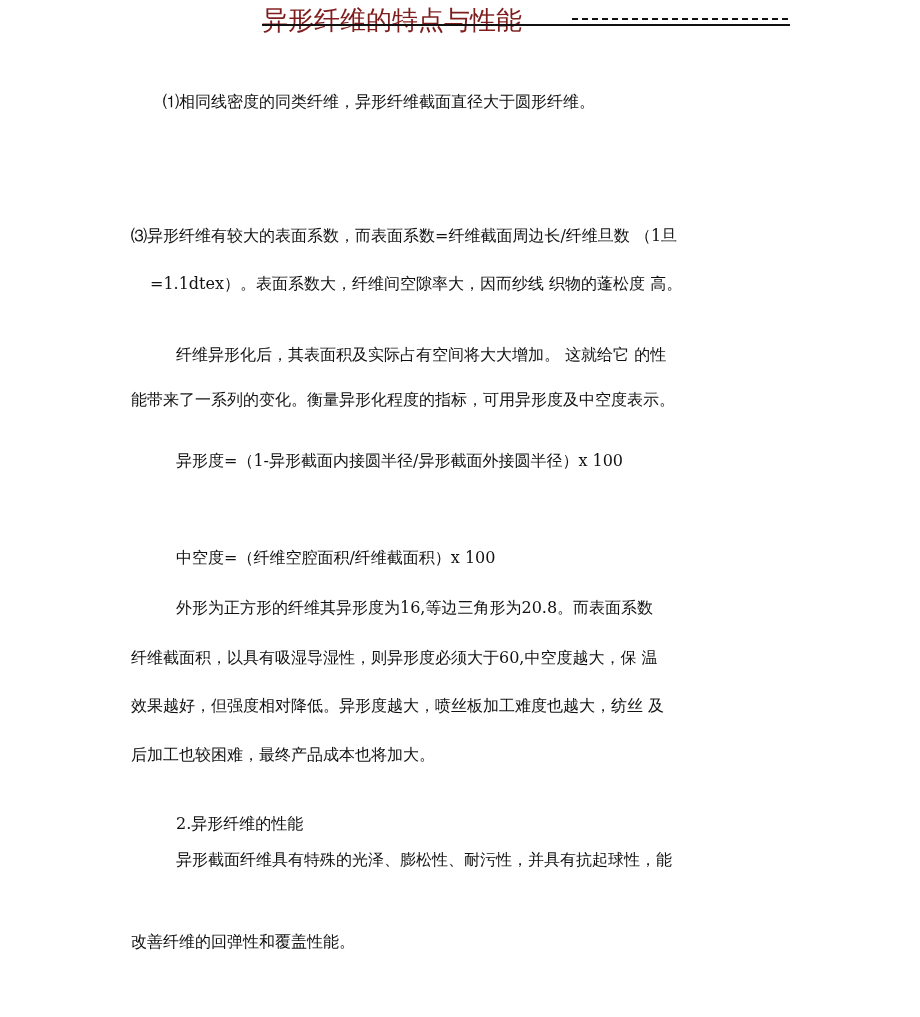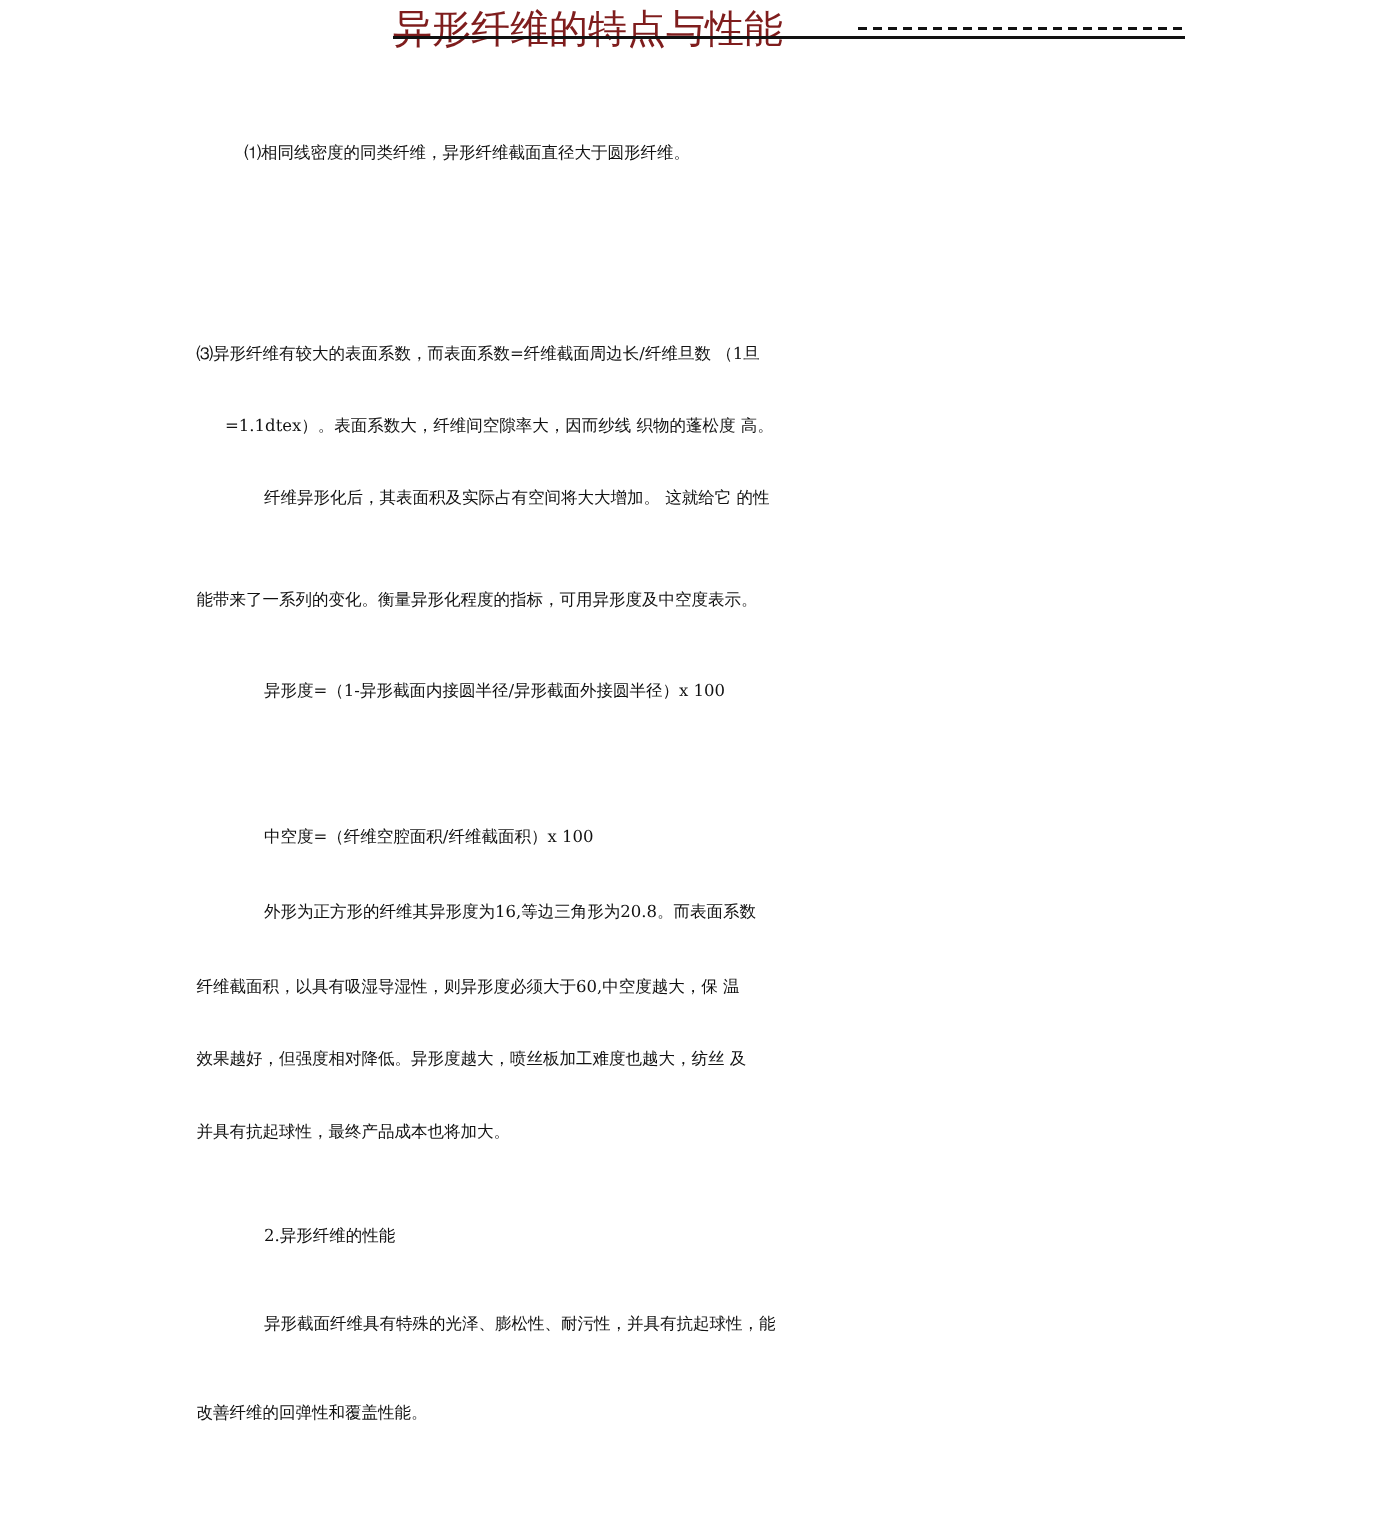--- a/index.html
+++ b/index.html
@@ -50,21 +50,21 @@
     .title-strike {
       position: absolute;
       left: 0;
       top: 22px;
       width: 528px;
       height: 2px;
       background: #111;
     }
     .line {
       position: absolute;
-      font-size: 11px;
+      font-size: 16px;
       line-height: 24px;
       white-space: nowrap;
       color: #111;
     }
   </style>
 </head>
 <body>
 
 <div class="page">
 
@@ -73,30 +73,30 @@
     <div class="title-dashes"></div>
     <div class="title-strike"></div>
   </div>
 
   <div class="line" style="left:163px; top:90px;">⑴相同线密度的同类纤维，异形纤维截面直径大于圆形纤维。</div>
 
 
   <div class="line" style="left:131px; top:224px;">⑶异形纤维有较大的表面系数，而表面系数=纤维截面周边长/纤维旦数  （1旦</div>
   <div class="line" style="left:150px; top:272px;text-align:center;">=1.1dtex）。表面系数大，纤维间空隙率大，因而纱线 织物的蓬松度 高。</div>
 
-  <div class="line" style="left:176px; top:320px;">纤维异形化后，其表面积及实际占有空间将大大增加。 这就给它 的性</div>
+  <div class="line" style="left:176px; top:343px;">纤维异形化后，其表面积及实际占有空间将大大增加。 这就给它 的性</div>
   <div class="line" style="left:131px; top:388px;">能带来了一系列的变化。衡量异形化程度的指标，可用异形度及中空度表示。</div>
 
   <div class="line" style="left:176px; top:449px;">异形度=（1-异形截面内接圆半径/异形截面外接圆半径）x 100</div>
 
   <div class="line" style="left:176px; top:528px;margin-top:18px;">中空度=（纤维空腔面积/纤维截面积）x 100</div>
 
   <div class="line" style="left:176px; top:596px;">外形为正方形的纤维其异形度为16,等边三角形为20.8。而表面系数</div>
   <div class="line" style="left:131px; top:646px;">纤维截面积，以具有吸湿导湿性，则异形度必须大于60,中空度越大，保 温</div>
   <div class="line" style="left:131px; top:694px;">效果越好，但强度相对降低。异形度越大，喷丝板加工难度也越大，纺丝 及</div>
-  <div class="line" style="left:131px; top:743px;">并具有抗起球性，最终产品成本也将加大。</div>
+  <div class="line" style="left:131px; top:743px;">后加工也较困难，最终产品成本也将加大。</div>
 
   <div class="line" style="left:176px; top:812px;">2.异形纤维的性能</div>
 
-  <div class="line" style="left:176px; top:871px;">异形截面纤维具有特殊的光泽、膨松性、耐污性，并具有抗起球性，能</div>
+  <div class="line" style="left:176px; top:848px;">异形截面纤维具有特殊的光泽、膨松性、耐污性，并具有抗起球性，能</div>
   <div class="line" style="left:131px; top:930px;">改善纤维的回弹性和覆盖性能。</div>
 
 </div>
 
 </body></html>

